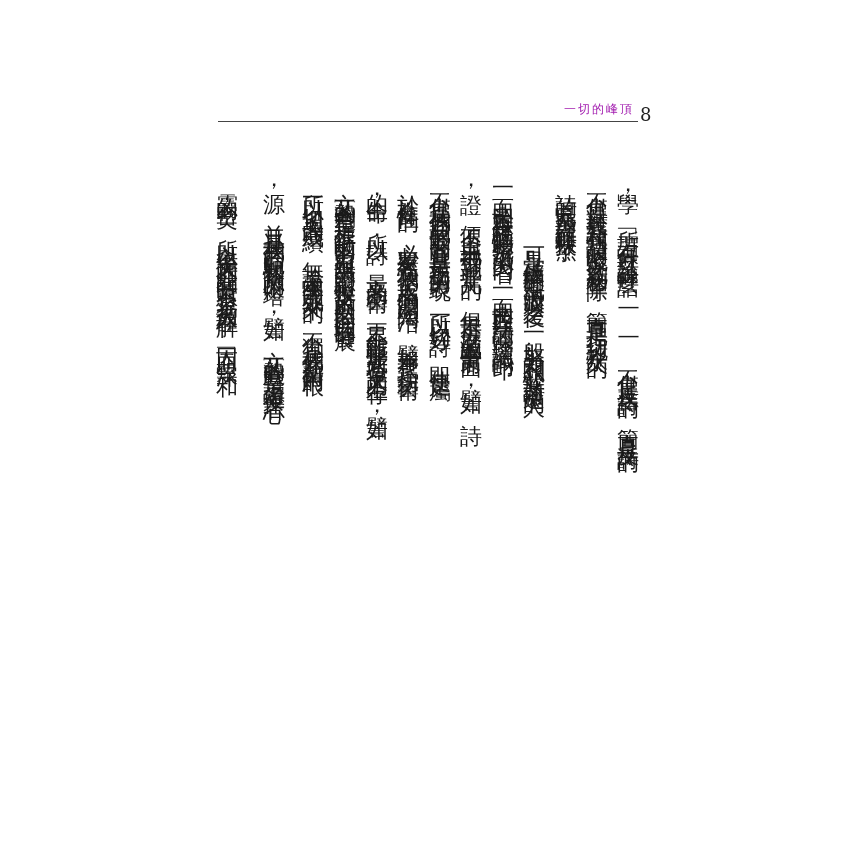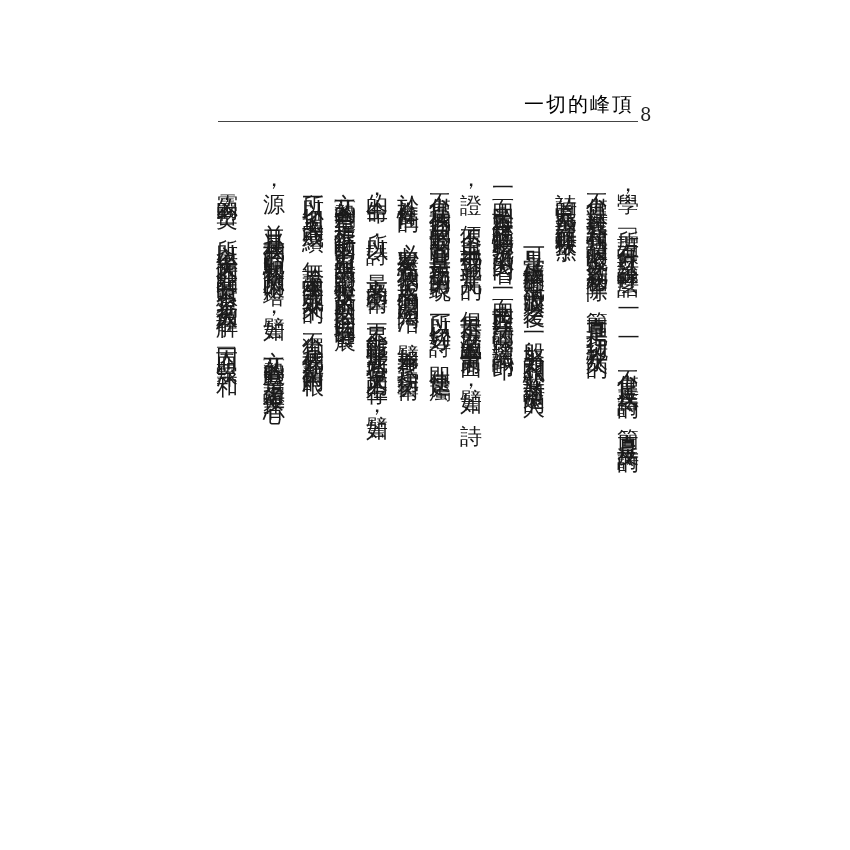--- a/index.html
+++ b/index.html
@@ -1,21 +1,21 @@
 <!DOCTYPE html>
 <html><head>
   <meta charset="utf-8">
   <style>
     html, body { margin: 0; padding: 0; background: #ffffff; }
     body { width: 850px; height: 850px; position: relative; overflow: hidden;
            font-family: "DejaVu Serif", "Liberation Serif", serif; color: #1a1a1a; }
     .page { position: absolute; left: 0; top: 0; width: 850px; height: 850px; background: #fff; }
     .running-head { position: absolute; left: 218px; top: 98px; width: 420px; height: 24px; }
     .rule { position: absolute; left: 0; right: 0; bottom: 0; height: 1px; background: #444; }
-    .head-title { position: absolute; right: 4px; bottom: 4px; font-size: 20px; letter-spacing: 2px; color: #000000; }
+    .head-title { position: absolute; right: 4px; bottom: 4px; font-size: 12px; letter-spacing: 2px; color: #a21caf; }
     .page-num { position: absolute; left: 640px; top: 104px; font-size: 18px; color: #222; }
     .body-text { position: absolute; left: 208px; top: 176px; width: 440px; height: 560px; }
     .col { position: absolute; top: 0; width: 30px; height: 560px;
            writing-mode: vertical-rl; text-orientation: upright;
            font-size: 22px; line-height: 30px; letter-spacing: 4.6px; white-space: nowrap; color: #1a1a1a; }
   </style>
 </head>
 <body>
 
 <div class="page">

